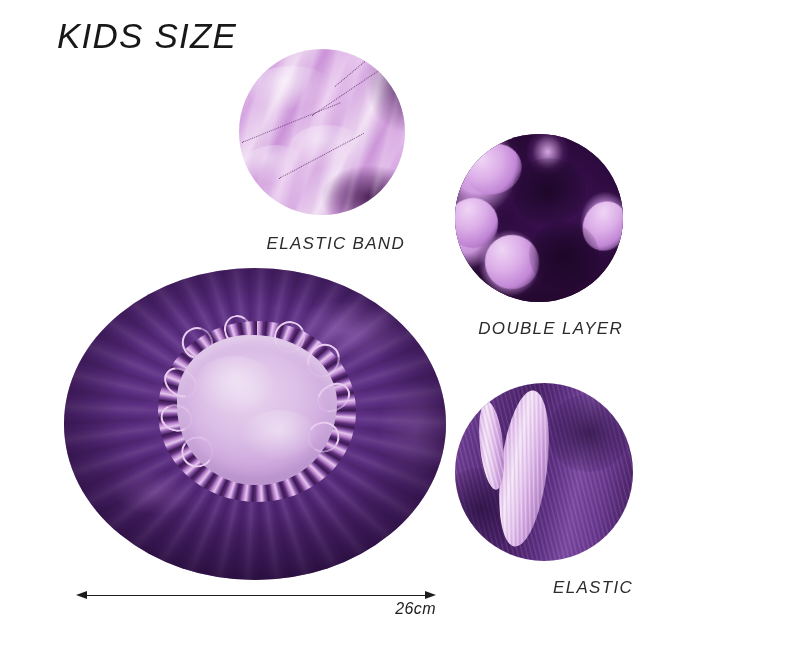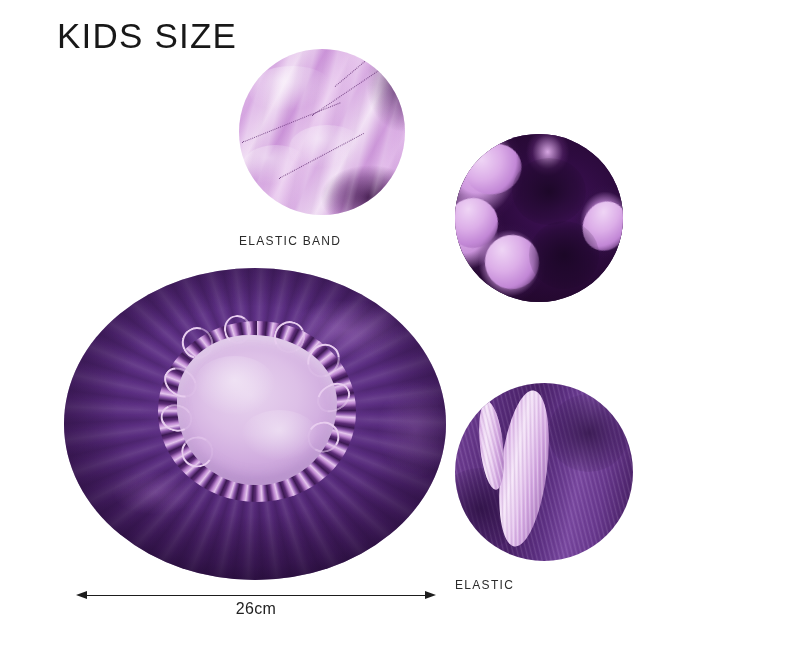--- a/index.html
+++ b/index.html
@@ -15,43 +15,44 @@
     font-family: "Liberation Sans", sans-serif;
     -webkit-font-smoothing: antialiased;
   }
 
   #stage {
     position: absolute;
     left: 0; top: 0;
     width: 812px;
     height: 640px;
     background: #ffffff;
+    font-style: italic;
   }
 
   
   .page-title {
     position: absolute;
     left: 57px;
     top: 18px;
     font-size: 35px;
     letter-spacing: 1.2px;
     color: #181818;
     font-weight: 400;
     line-height: 1;
     white-space: nowrap;
   }
 
   
   .callout-label {
     position: absolute;
-    font-size: 12px;
+    font-size: 17px;
     letter-spacing: 1.3px;
     color: #2b2b2b;
     white-space: nowrap;
-    text-align: left;
+    text-align: right;
   }
 
   
   .inset {
     position: absolute;
     border-radius: 50%;
     overflow: hidden;
   }
   .inset .fill {
     position: absolute;
@@ -274,21 +275,21 @@
     border-bottom: 4.5px solid transparent;
   }
   .dimension .head.left  { left: 0;  border-right: 11px solid #1d1d1d; }
   .dimension .head.right { right: 0; border-left: 11px solid #1d1d1d; }
 
   .dimension-label {
     position: absolute;
     left: 76px;
     top: 600px;
     width: 360px;
-    text-align: center;
+    text-align: right;
     font-size: 16px;
     letter-spacing: 0.4px;
     color: #222222;
   }
 </style>
 </head>
 <body>
 
 <div id="stage">
 
@@ -309,20 +310,21 @@
 
   <div class="inset inset-double" style="left:455px; top:134px; width:168px; height:168px;">
     <div class="fill"></div>
     <div class="lobe" style="left:6%;  top:6%;  width:34%; height:30%; transform: rotate(-18deg);"></div>
     <div class="lobe" style="left:-4%; top:38%; width:30%; height:30%; transform: rotate(12deg);"></div>
     <div class="lobe" style="left:18%; top:60%; width:32%; height:32%; transform: rotate(-8deg);"></div>
     <div class="lobe" style="left:76%; top:40%; width:26%; height:30%; transform: rotate(22deg);"></div>
     <div class="shade" style="left:34%; top:14%; width:44%; height:40%;"></div>
     <div class="shade" style="left:44%; top:52%; width:42%; height:40%;"></div>
   </div>
+  <div class="callout-label" style="left:455px; top:319px; width:168px;">DOUBLE LAYER</div>
 
   <div class="inset inset-stitch" style="left:455px; top:383px; width:178px; height:178px;">
     <div class="fill"></div>
     <div class="weave"></div>
     <div class="darkzone" style="left:-10%; top:48%; width:48%; height:46%;"></div>
     <div class="darkzone" style="left:52%;  top:6%;  width:46%; height:44%;"></div>
     <div class="piping" style="left:26%; top:4%; width:26%; height:88%; transform: rotate(7deg);">
       <div class="piping-weave"></div>
     </div>
     <div class="piping" style="left:14%; top:10%; width:13%; height:50%; transform: rotate(-6deg);">

